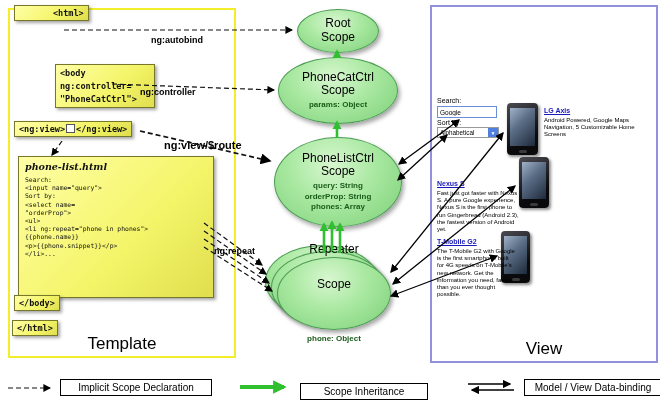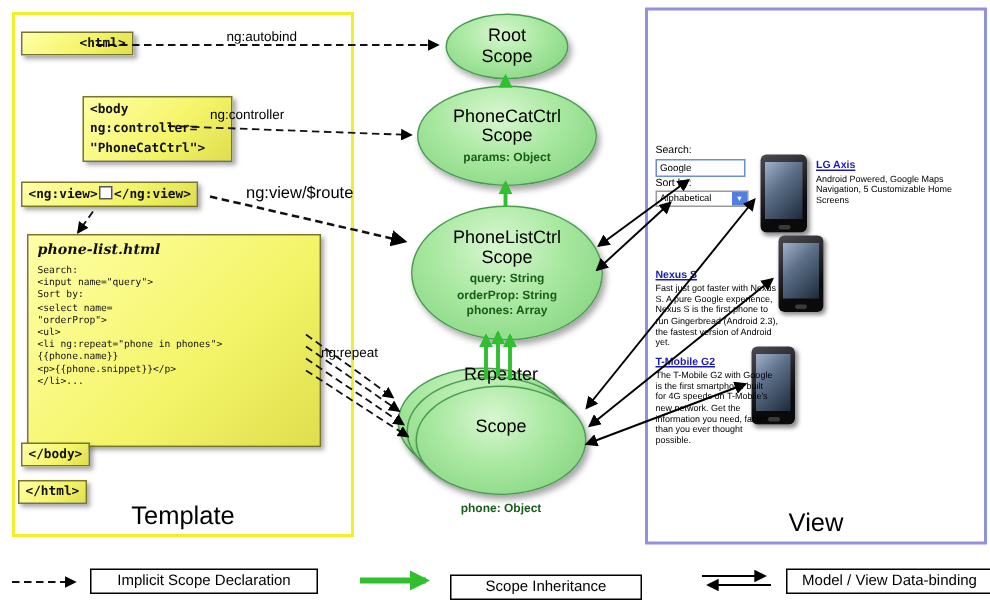--- a/index.html
+++ b/index.html
@@ -32,21 +32,21 @@
   .scope { position:absolute; border-radius:50%;
            background:radial-gradient(ellipse at 45% 30%, #d8f7d0 0%, #a8e8a0 45%, #7ccf78 100%);
            border:1px solid #4a9c52; box-shadow:2px 3px 4px rgba(0,0,0,.35);
            display:flex; flex-direction:column; align-items:center; justify-content:center;
            text-align:center; }
   .scope-name { font-weight:normal; font-size:12px; line-height:1.15; color:#000; }
   .scope-prop { font-weight:bold; font-size:8px; line-height:1.3; color:#1a5c1a; }
   .gap2 { height:2px; }
 
   
-  .alabel { position:absolute; font-weight:normal; font-size:9px; color:#000; white-space:nowrap; }
+  .alabel { position:absolute; font-weight:bold; font-size:9px; color:#000; white-space:nowrap;margin-top:16px; }
   .alabel-big { font-size:11px; }
 
   
   .tinylabel { position:absolute; font-size:7px; color:#000; }
   .search-input { position:absolute; left:437px; top:106px; width:54px; height:10px;
                   border:1px solid #6b8fd6; font-size:6.5px; padding:0 2px;
                   font-family:"Liberation Sans",sans-serif; }
   .sort-select { position:absolute; left:437px; top:127px; width:62px; height:11px;
                  border:1px solid #9a9a9a; background:#fff; display:flex; align-items:center;
                  font-size:6.3px; padding-left:2px; box-sizing:border-box; }
@@ -73,21 +73,21 @@
 
 <div class="canvas">
 
   <div class="col col-template">
     <div class="col-label">Template</div>
   </div>
   <div class="col col-view">
     <div class="col-label">View</div>
   </div>
 
-  <div class="ybox" style="left:14px;top:21px;padding-left:38px;">&lt;html&gt;</div>
+  <div class="ybox" style="left:14px;top:5px;padding-left:38px;">&lt;html&gt;</div>
 
   <div class="ybox prelines" style="left:14px;top:64px;width:90px;">&lt;body
 ng:controller=
 "PhoneCatCtrl"&gt;</div>
 
   <div class="ybox" style="left:14px;top:121px;">
     <span>&lt;ng:view&gt;</span><span class="sq"></span><span>&lt;/ng:view&gt;</span>
   </div>
 
   <div class="ybox codebox">

